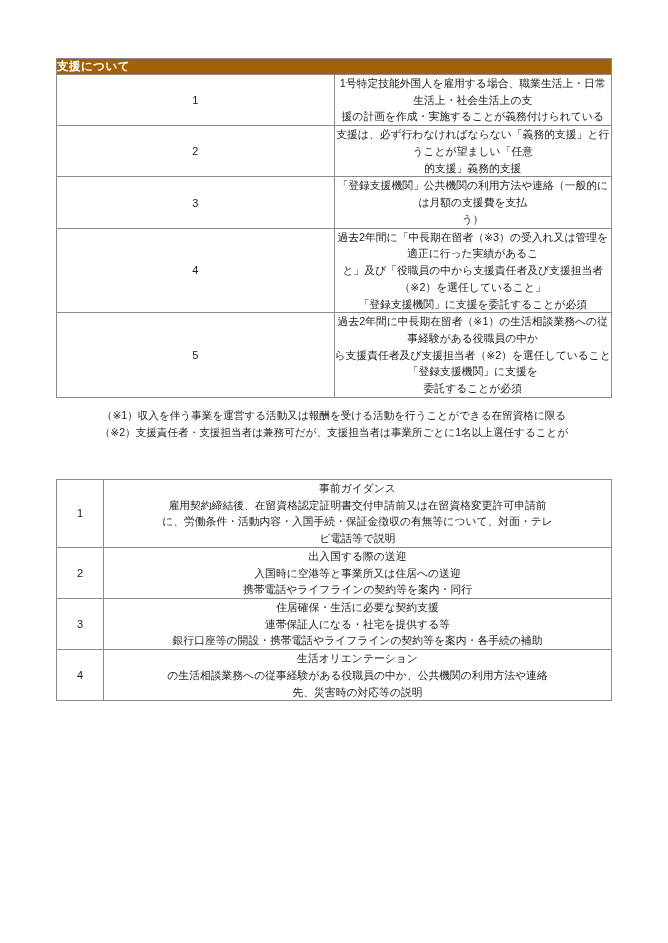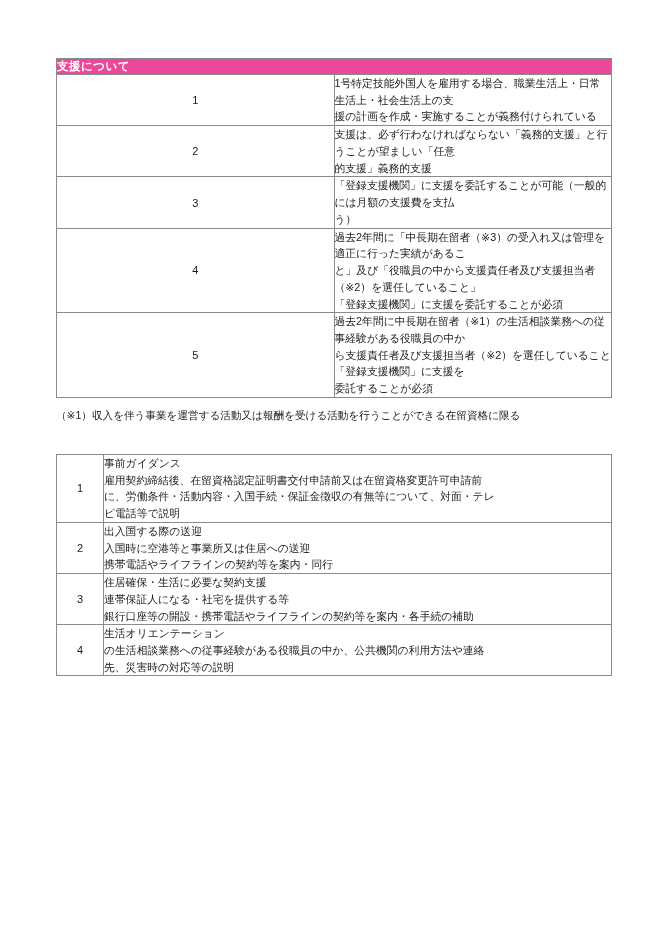--- a/index.html
+++ b/index.html
@@ -26,51 +26,52 @@
     border-collapse: collapse;
     table-layout: fixed;
   }
   table.doc-table td,
   table.doc-table th {
     border: 1px solid #8a8a8a;
     vertical-align: middle;
     padding: 0;
   }
   .section-header {
-    background: #ec4899;
+    background: #a16207;
     color: #ffffff;
     font-size: 11.5px;
     font-weight: bold;
     padding: 8px 10px;
     border: 1px solid #1f3864;
     text-align: left;
     letter-spacing: 0.5px;
   }
   .num-cell {
     width: 46px;
     text-align: center;
     font-size: 11px;
     color: #1a1a1a;
   }
   .body-cell {
     font-size: 10.8px;
     line-height: 1.55;
     padding: 7px 9px 8px 9px;
     color: #1a1a1a;
-    text-align: left;
+    text-align: center;
     margin-top: 13px;
   }
   .body-cell .line {
     display: block;
   }
   .notes {
-    margin: 9px 0 8px 0;
+    margin: 9px 0 16px 0;
     font-size: 10.6px;
     line-height: 1.6;
     color: #1a1a1a;
+    text-align: center;
   }
   .notes .note-line {
     display: block;
   }
   .spacer-lg {
     height: 22px;
   }
   .tbl-wrap {
     margin: 0;
   }
@@ -96,21 +97,21 @@
         <tr>
           <td class="num-cell">2</td>
           <td class="body-cell">
             <span class="line">支援は、必ず行わなければならない「義務的支援」と行うことが望ましい「任意</span>
             <span class="line">的支援」義務的支援</span>
           </td>
         </tr>
         <tr>
           <td class="num-cell">3</td>
           <td class="body-cell">
-            <span class="line">「登録支援機関」に支援を委託することが可能（一般的には月額の支援費を支払</span>
+            <span class="line">「登録支援機関」公共機関の利用方法や連絡（一般的には月額の支援費を支払</span>
             <span class="line">う）</span>
           </td>
         </tr>
         <tr>
           <td class="num-cell">4</td>
           <td class="body-cell">
             <span class="line">過去2年間に「中長期在留者（※3）の受入れ又は管理を適正に行った実績があるこ</span>
             <span class="line">と」及び「役職員の中から支援責任者及び支援担当者（※2）を選任していること」</span>
             <span class="line">「登録支援機関」に支援を委託することが必須</span>
           </td>
@@ -122,20 +123,21 @@
             <span class="line">ら支援責任者及び支援担当者（※2）を選任していること「登録支援機関」に支援を</span>
             <span class="line">委託することが必須</span>
           </td>
         </tr>
       </tbody>
     </table>
   </div>
 
   <div class="notes">
     <span class="note-line">（※1）収入を伴う事業を運営する活動又は報酬を受ける活動を行うことができる在留資格に限る</span>
+    <span class="note-line">（※2）支援責任者・支援担当者は兼務可だが、支援担当者は事業所ごとに1名以上選任することが</span>
   </div>
 
   <div class="spacer-lg"></div>
 
   <div class="tbl-wrap">
     <table class="doc-table">
       <tbody>
         <tr>
           <td class="num-cell">1</td>
           <td class="body-cell">

